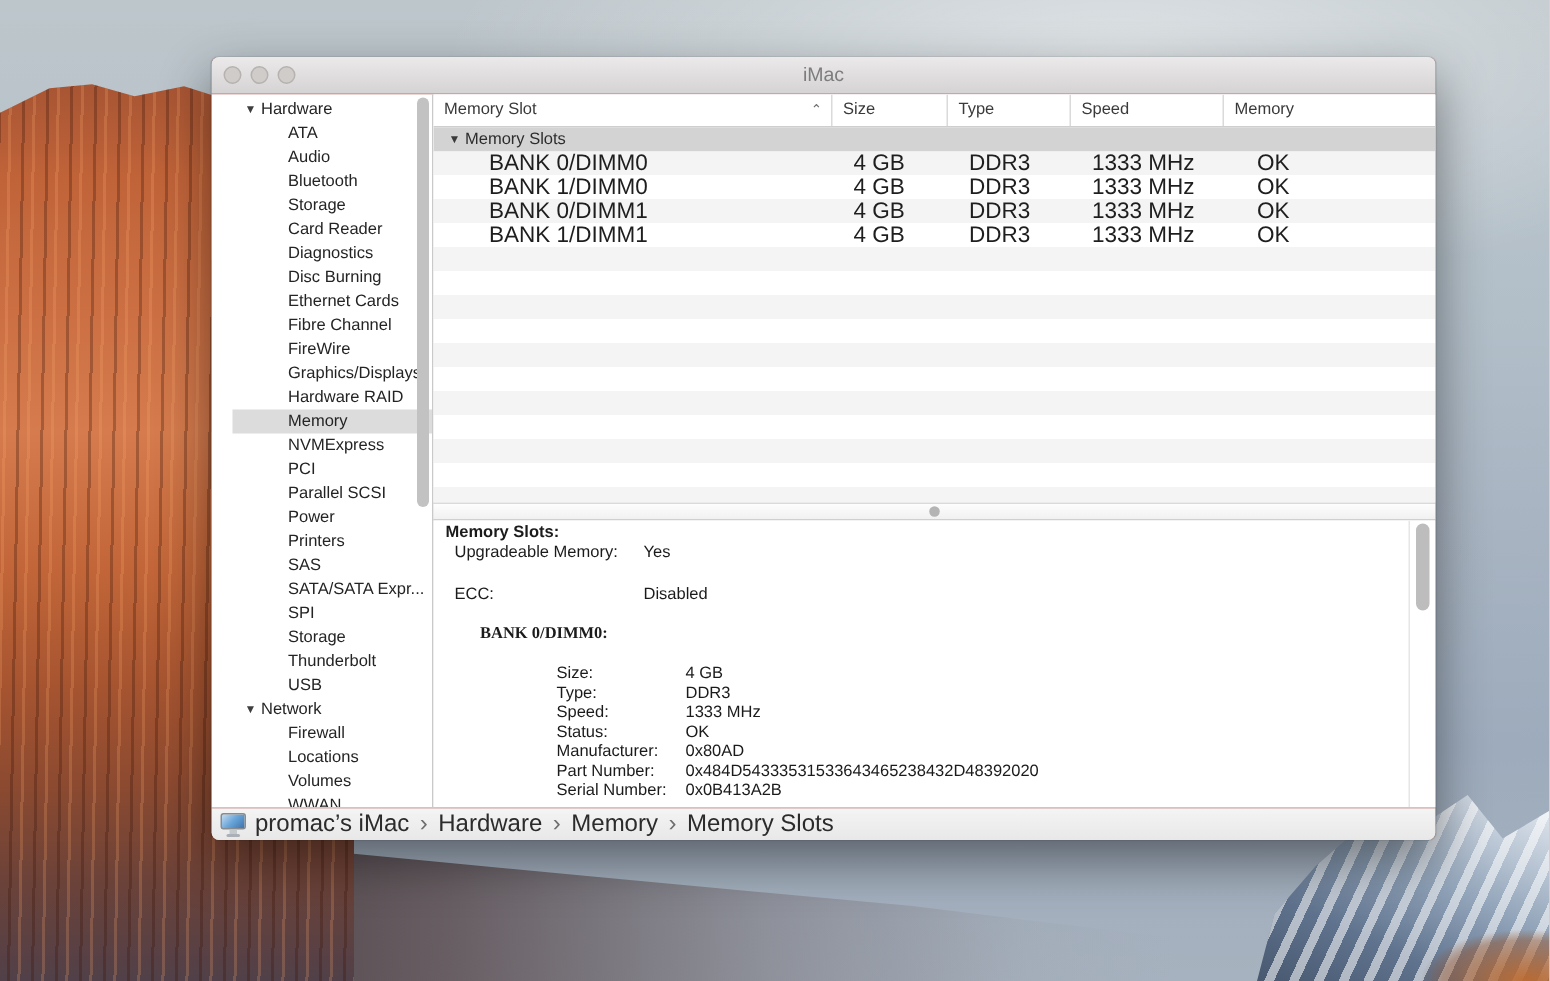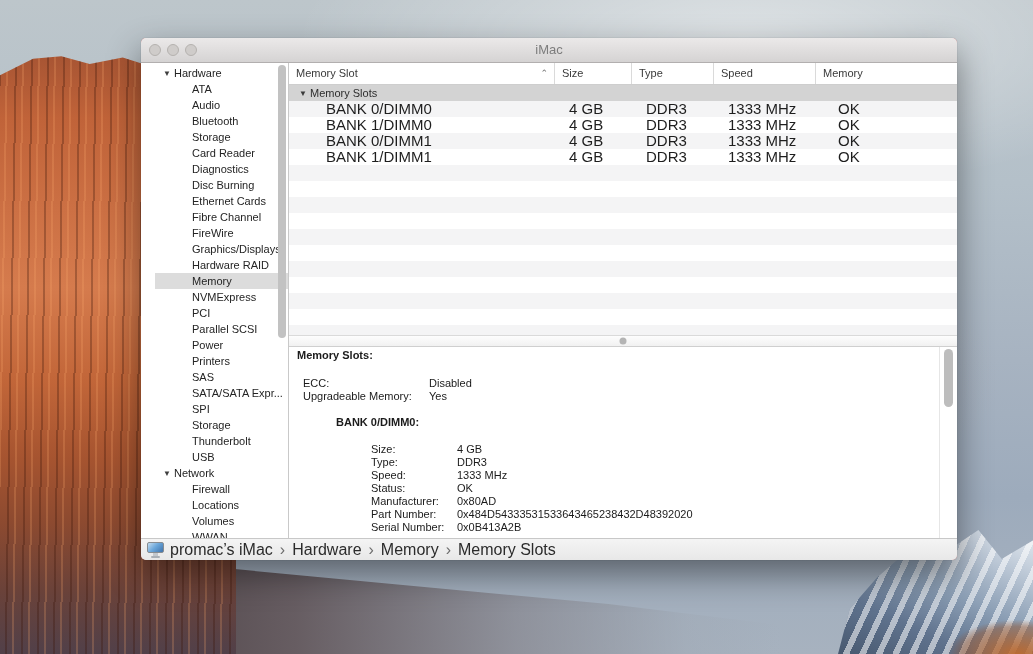--- a/index.html
+++ b/index.html
@@ -77,21 +77,21 @@
     background:linear-gradient(#fdfdfd,#f1f1f1);border-top:1px solid #dadada;border-bottom:1px solid #cfcfcf;}
   .knob{position:absolute;left:50%;top:50%;transform:translate(-50%,-50%);
     width:7px;height:7px;border-radius:50%;background:#b4b4b4;}
 
   .detailpane{flex:1;position:relative;background:#fff;font-size:11px;color:#1b1b1b;overflow:hidden;}
   .d-content{padding-top:2px;}
   .d-title{font-weight:bold;margin-left:8px;line-height:13px;}
   .d-line{display:flex;line-height:13px;margin-left:14px;}
   .d-line .lab{flex:0 0 126px;width:126px;}
   .d-line.first{margin-top:15px;}
-  .bank-title{font-weight:bold;margin-left:47px;margin-top:13px;line-height:13px;}
+  .bank-title{font-weight:bold;margin-left:31px;margin-top:13px;line-height:13px;font-family:Liberation Serif, serif;}
   .bank-line{display:flex;line-height:13px;margin-left:82px;}
   .bank-line .lab{flex:0 0 86px;width:86px;}
   .bank-line.first{margin-top:14px;}
   .d-track{position:absolute;right:17px;top:0;bottom:0;width:1px;background:#e6e6e6;}
   .d-thumb{position:absolute;right:4px;top:2px;width:9px;height:58px;border-radius:4.5px;background:#bdbdbd;}
 
   
   .statusbar{flex:0 0 22px;height:22px;border-top:1px solid #c8c8c8;box-sizing:border-box;
     background:linear-gradient(#f4f4f4,#e8e8e8);display:flex;align-items:center;
     padding-left:6px;font-size:16px;color:#2b2b2b;}
@@ -221,27 +221,27 @@
         </div>
 
         <div class="splitter">
           <div class="knob"></div>
         </div>
 
         <div class="detailpane">
           <div class="d-content">
             <div class="d-title">Memory Slots:</div>
             <div id="detail-fields">
+                <div class="d-line">
+                  <span class="lab">Upgradeable Memory:</span>
+                  <span class="val">Yes</span>
+                </div>
                 <div class="d-line first">
                   <span class="lab">ECC:</span>
                   <span class="val">Disabled</span>
-                </div>
-                <div class="d-line">
-                  <span class="lab">Upgradeable Memory:</span>
-                  <span class="val">Yes</span>
                 </div>
               </div>
             <div class="bank-title">BANK 0/DIMM0:</div>
             <div id="bank-fields">
                 <div class="bank-line first">
                   <span class="lab">Size:</span>
                   <span class="val">4 GB</span>
                 </div>
                 <div class="bank-line">
                   <span class="lab">Type:</span>

